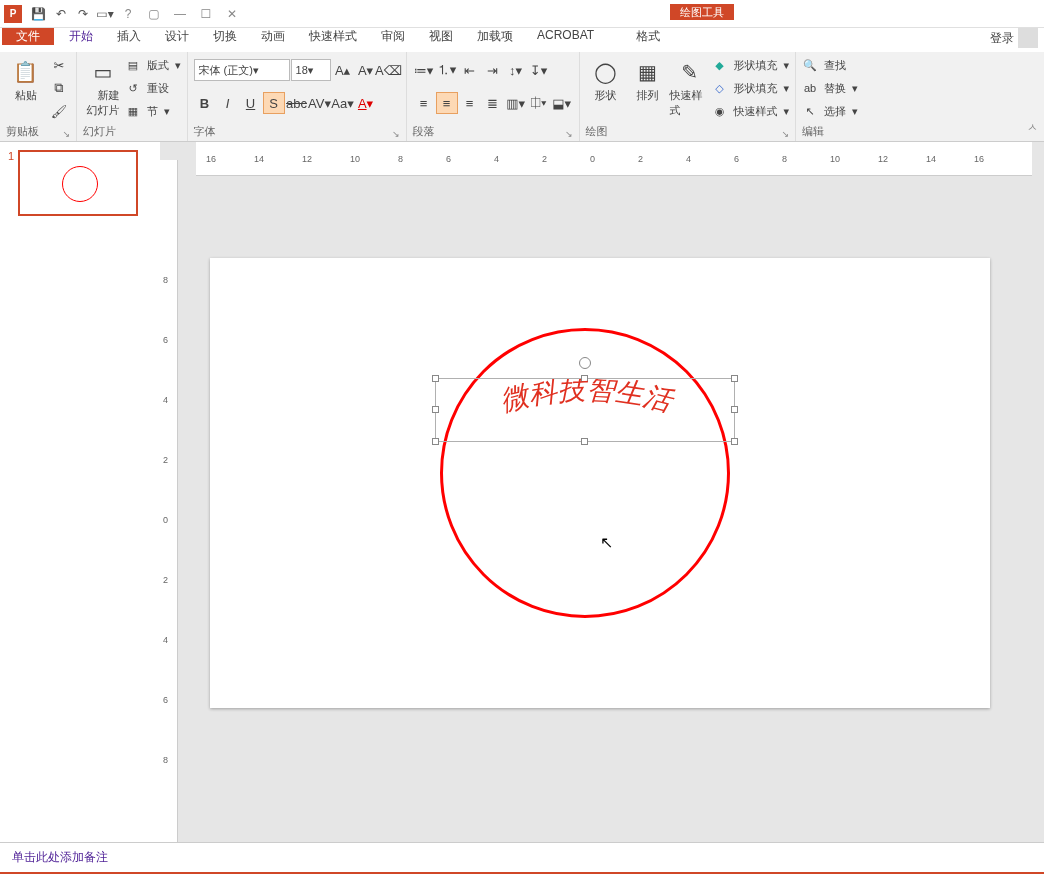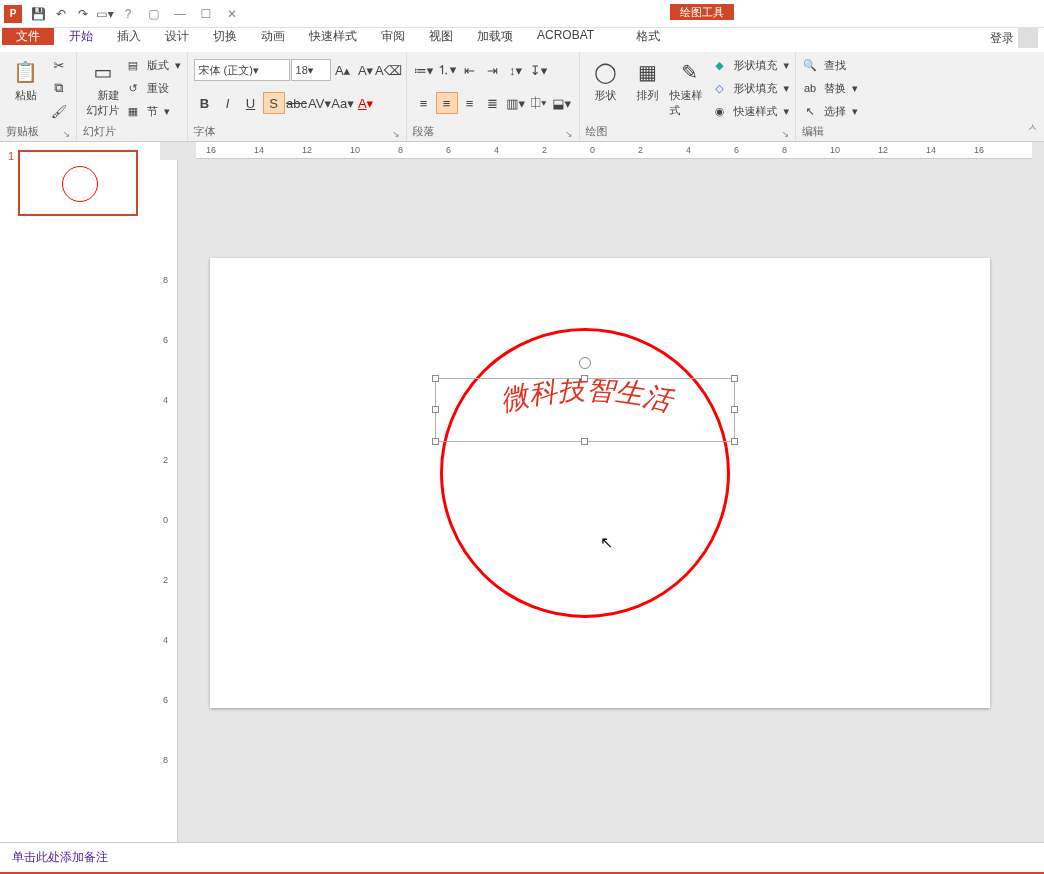--- a/index.html
+++ b/index.html
@@ -47,21 +47,21 @@
 
 .workspace { display: flex; height: 700px; }
 .slides-panel { width: 160px; background: #fff; padding: 8px; }
 .thumb-wrap { display: flex; gap: 4px; }
 .thumb-num { color: #d04727; font-size: 11px; }
 .thumb { width: 120px; height: 66px; border: 2px solid #d04727; background: #fff; position: relative; }
 .thumb-circle { position: absolute; width: 36px; height: 36px; border: 1.5px solid red; border-radius: 50%; left: 42px; top: 14px; }
 
 
 .editor { flex: 1; background: #e6e6e6; position: relative; }
-.ruler-h { position: absolute; top: 0; left: 36px; right: 12px; height: 17px; background: #fff; border-bottom: 1px solid #ccc; font-size: 9px; color: #666; display: flex; align-items: center; overflow: hidden; }
+.ruler-h { position: absolute; top: 0; left: 36px; right: 12px; height: 34px; background: #fff; border-bottom: 1px solid #ccc; font-size: 9px; color: #666; display: flex; align-items: center; overflow: hidden; }
 .ruler-h span { position: absolute; }
 .ruler-v { position: absolute; top: 18px; left: 0; width: 18px; bottom: 0; background: #fff; border-right: 1px solid #ccc; }
 .ruler-tick { position: absolute; font-size: 9px; color: #666; transform: translateY(-50%); }
 .canvas-holder { position: absolute; top: 36px; left: 50px; }
 .slide-canvas { width: 780px; height: 450px; background: #fff; box-shadow: 0 1px 3px rgba(0,0,0,.3); position: relative; margin-top: 80px; }
 .big-circle { position: absolute; width: 290px; height: 290px; border: 3px solid red; border-radius: 50%; left: 230px; top: 70px; }
 .textbox-sel { position: absolute; left: 225px; top: 120px; width: 300px; height: 64px; border: 1px solid #b0b0b0; }
 .handle { position: absolute; width: 7px; height: 7px; background: #fff; border: 1px solid #888; }
 .h-nw { left: -4px; top: -4px; } .h-n { left: 50%; top: -4px; margin-left: -4px; } .h-ne { right: -4px; top: -4px; }
 .h-w { left: -4px; top: 50%; margin-top: -4px; } .h-e { right: -4px; top: 50%; margin-top: -4px; }

